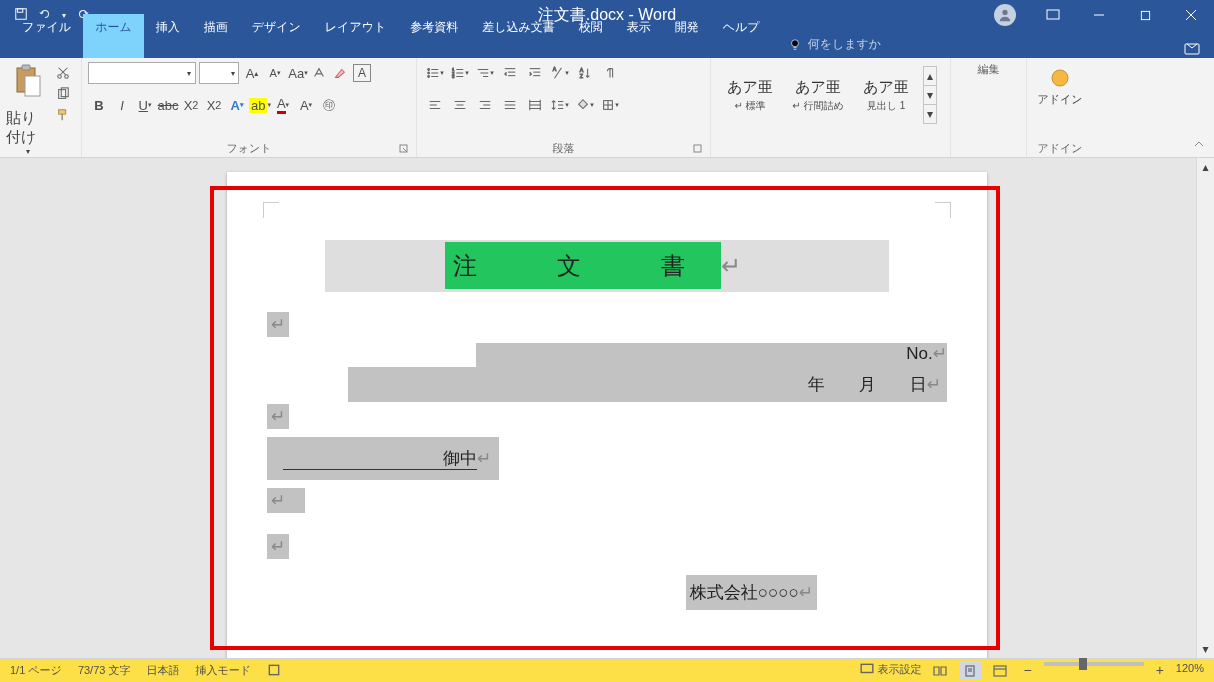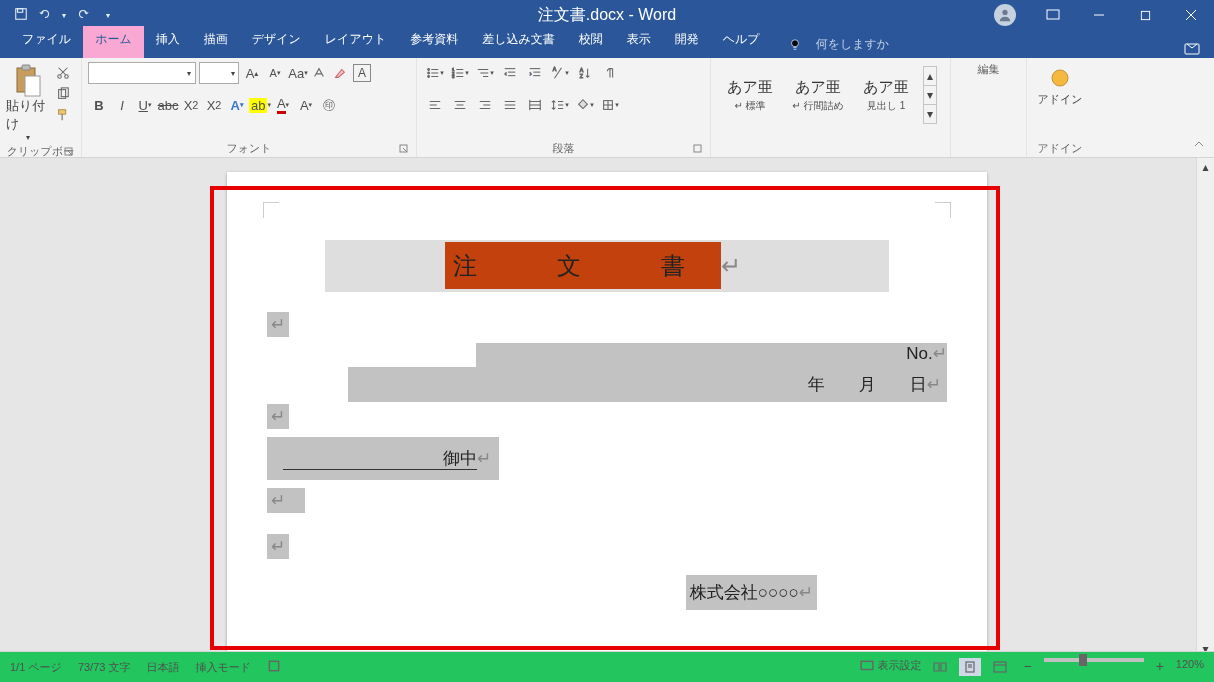--- a/index.html
+++ b/index.html
@@ -7,23 +7,23 @@
 .titlebar{background:#2b579a;height:30px;display:flex;align-items:center;color:#fff;position:relative}
 .qat{display:flex;gap:10px;padding-left:14px;align-items:center}
 .qat span{opacity:.9}
 .title-text{position:absolute;left:50%;transform:translateX(-50%);font-size:16px}
 .win-controls{position:absolute;right:0;display:flex;align-items:center;height:30px}
 .win-controls .user{width:22px;height:22px;border-radius:50%;background:#c5d0e0;margin-right:14px;display:flex;align-items:center;justify-content:center;color:#4a5568}
 .win-controls .btn{width:46px;height:30px;display:flex;align-items:center;justify-content:center}
 .win-controls .btn.close{background:transparent}
 .win-controls .btn svg{fill:none;stroke:#fff;stroke-width:1}
 .menubar{background:#2b579a;height:28px;display:flex;align-items:flex-end;color:#fff;padding-left:10px;font-size:12px}
-.menubar .tab{padding:5px 12px 10px;cursor:pointer}
-.menubar .tab.active{background:#f9a8d4;color:#2b579a}
-.tell-me{display:flex;align-items:center;gap:14px;margin-left:8px;color:#d5def0;opacity:.9;padding:5px 8px}
+.menubar .tab{padding:5px 12px 22px;cursor:pointer}
+.menubar .tab.active{background:#7dd3fc;color:#2b579a}
+.tell-me{display:flex;align-items:center;gap:6px;margin-left:8px;color:#d5def0;opacity:.9;padding:5px 8px}
 .tell-me svg{width:14px;height:14px;stroke:#d5def0}
 .share{position:absolute;right:12px;width:20px;height:20px;display:flex;align-items:center;justify-content:center}
 .ribbon{background:#f3f3f3;height:100px;border-bottom:1px solid #d4d4d4;display:flex;position:relative}
 .group{border-right:1px solid #e4e4e4;display:flex;flex-direction:column;padding:2px 6px 0}
 .group-body{flex:1;display:flex;align-items:flex-start;gap:4px;padding-top:2px}
 .group-label{text-align:center;font-size:11px;color:#666;padding:2px 0;position:relative;height:18px;line-height:14px}
 .group-label .launcher{position:absolute;right:0;bottom:2px;width:12px;height:12px}
 .clipboard{width:82px}
 .paste-btn{display:flex;flex-direction:column;align-items:center;width:44px}
 .paste-icon{width:28px;height:32px;position:relative;margin-top:2px}
@@ -55,21 +55,21 @@
 .page{background:#fff;width:760px;margin-top:14px;position:relative;box-shadow:0 1px 3px rgba(0,0,0,0.3);height:560px}
 .red-frame{position:absolute;border:4px solid #e60000;top:186px;left:210px;width:790px;height:464px;z-index:5;pointer-events:none}
 .sel{background:#c2c2c2;display:inline}
 .para-mark{color:#888;font-family:serif}
 .doc-content{font-family:"MS Mincho",serif;font-size:17px;color:#222;padding:36px 40px 0;position:relative}
 .doc-title{text-align:center;font-size:24px;letter-spacing:28px;padding:8px 0;margin-top:4px}
 .doc-line{height:28px;display:flex;align-items:center}
 .vscroll{position:absolute;right:0;top:158px;bottom:24px;width:18px;background:#f0f0f0;border-left:1px solid #dadada}
 .vscroll .arrow{height:18px;display:flex;align-items:center;justify-content:center;background:#f0f0f0}
 .vscroll .track{position:absolute;top:18px;bottom:18px;left:0;right:0}
-.statusbar{position:absolute;bottom:0;left:0;right:0;height:31px;background:#22c55e;border-top:1px solid #d4d4d4;display:flex;align-items:center;font-size:11px;color:#505050;padding:0 10px}
+.statusbar{position:absolute;bottom:0;left:0;right:0;height:24px;background:#fde047;border-top:1px solid #d4d4d4;display:flex;align-items:center;font-size:11px;color:#505050;padding:0 10px}
 .statusbar .sb-item{margin-right:16px}
 .statusbar .right{margin-left:auto;display:flex;align-items:flex-start;gap:8px}
 .zoom-slider{width:100px;height:4px;background:#c0c0c0;position:relative}
 .zoom-slider .thumb{position:absolute;width:8px;height:12px;background:#666;top:-4px;left:35px}
 .view-btn{width:22px;height:18px;display:flex;align-items:center;justify-content:center;border:1px solid transparent}
 .view-btn.active{background:#d0d8e8}
 svg.i{width:14px;height:14px;stroke:#666;fill:none;stroke-width:1.2}
 .underline-blk{border-bottom:1px solid #333;padding-bottom:1px}
 </style>
 </head>
@@ -156,21 +156,21 @@
   <div class="group clipboard">
     <div class="group-body">
       <div class="paste-btn">
         <div class="paste-icon">
           <svg width="28" height="34" viewBox="0 0 28 34">
               <rect x="3" y="4" width="18" height="24" fill="#c89c5c" stroke="#8a6a3a"></rect>
               <rect x="8" y="1" width="8" height="5" rx="1" fill="#bbb" stroke="#888"></rect>
               <rect x="11" y="12" width="15" height="20" fill="#fff" stroke="#999"></rect>
             </svg>
         </div>
-        <span style="font-size:13px;margin-top:1px">貼り付け</span>
+        <span style="font-size:15px;margin-top:13px">貼り付け</span>
         <span style="font-size:8px">▾</span>
       </div>
       <div class="clip-side">
         <span><svg class="i" viewBox="0 0 16 16">
               <circle cx="4" cy="12" r="2"></circle>
               <circle cx="12" cy="12" r="2"></circle>
               <line x1="5" y1="10" x2="13" y2="2"></line>
               <line x1="11" y1="10" x2="3" y2="2"></line>
             </svg></span>
         <span><svg class="i" viewBox="0 0 16 16">
@@ -430,21 +430,21 @@
       </svg></div>
 </div>
 
 <div class="doc-area">
   <div class="page">
     <div style="position:absolute;top:30px;left:36px;width:16px;height:16px;border-left:1px solid #ccc;border-top:1px solid #ccc"></div>
     <div style="position:absolute;top:30px;right:36px;width:16px;height:16px;border-right:1px solid #ccc;border-top:1px solid #ccc"></div>
     <div class="doc-content">
       <div style="height:20px"></div>
       <div class="doc-title">
-        <span style="background:#dedede;padding:10px 120px 10px 120px;display:inline-block"><span class="sel" style="background:#c2410c;padding:10px 8px">注　文　書</span><span class="para-mark">↵</span></span>
+        <span style="background:#dedede;padding:10px 120px 10px 120px;display:inline-block"><span class="sel" style="background:#22c55e;padding:10px 8px">注　文　書</span><span class="para-mark">↵</span></span>
       </div>
       <div class="doc-line" style="margin-top:10px">
           <span class="sel" style="padding:2px 4px"><span class="para-mark">↵</span></span>
         </div>
       <div class="doc-line" style="justify-content:flex-end;margin-top:4px">
         <span class="sel" style="padding:0 0 6px 430px;display:inline-block"><span>No.</span><span class="para-mark">↵</span></span>
       </div>
       <div class="doc-line" style="justify-content:flex-end">
         <span class="sel" style="padding:6px 6px 6px 460px;display:inline-block"><span>年　　月　　日</span><span class="para-mark">↵</span></span>
       </div>

